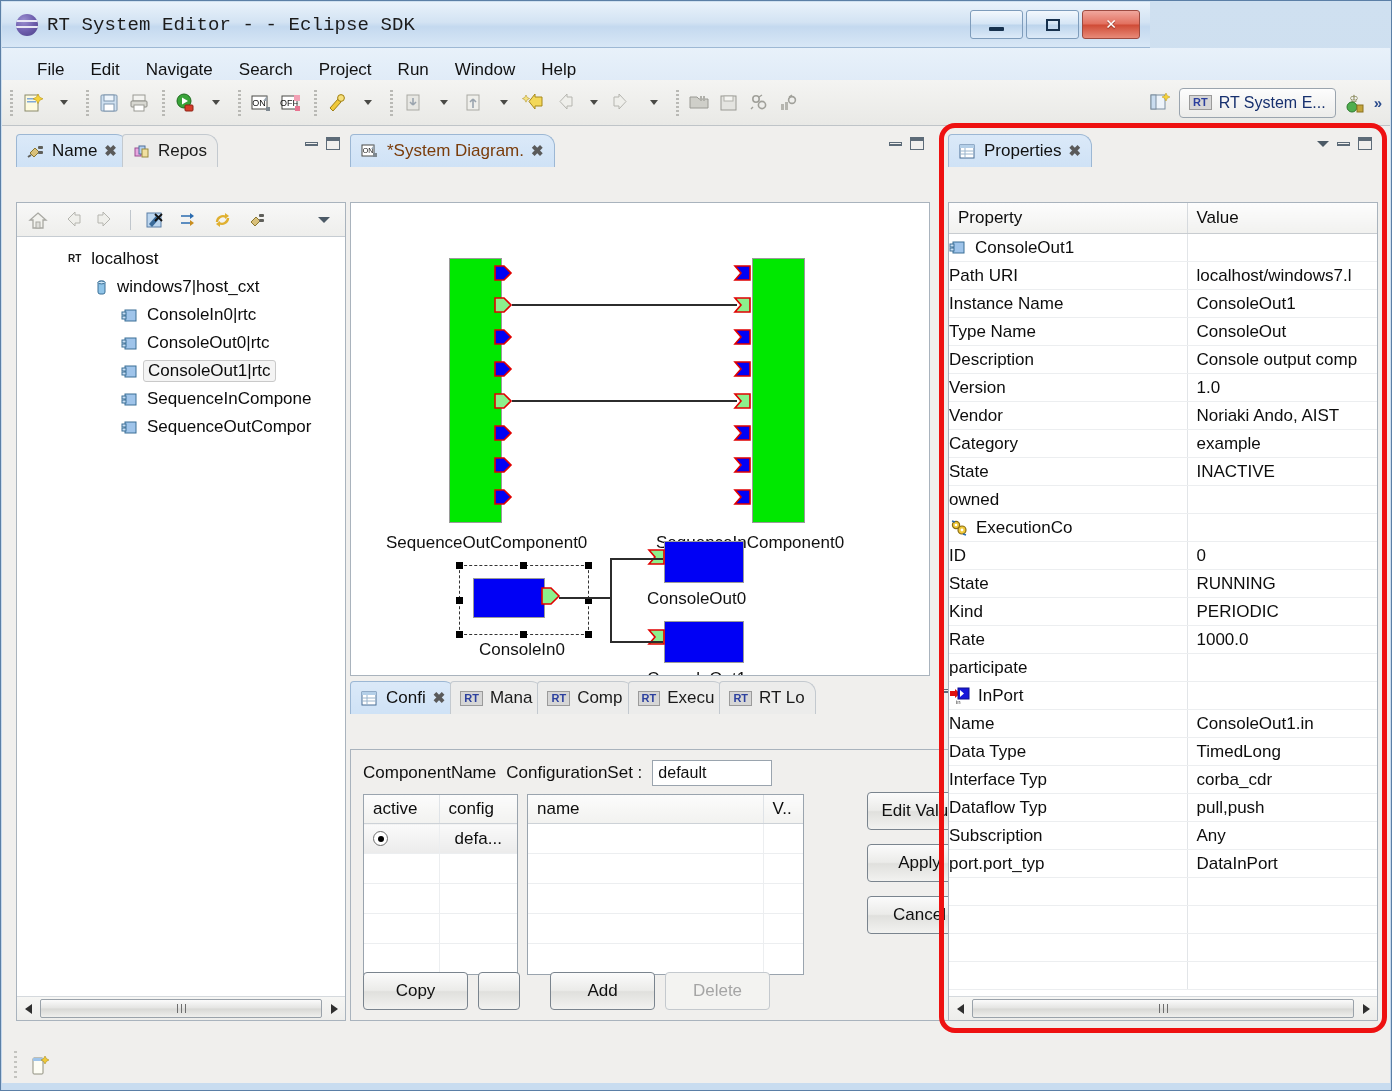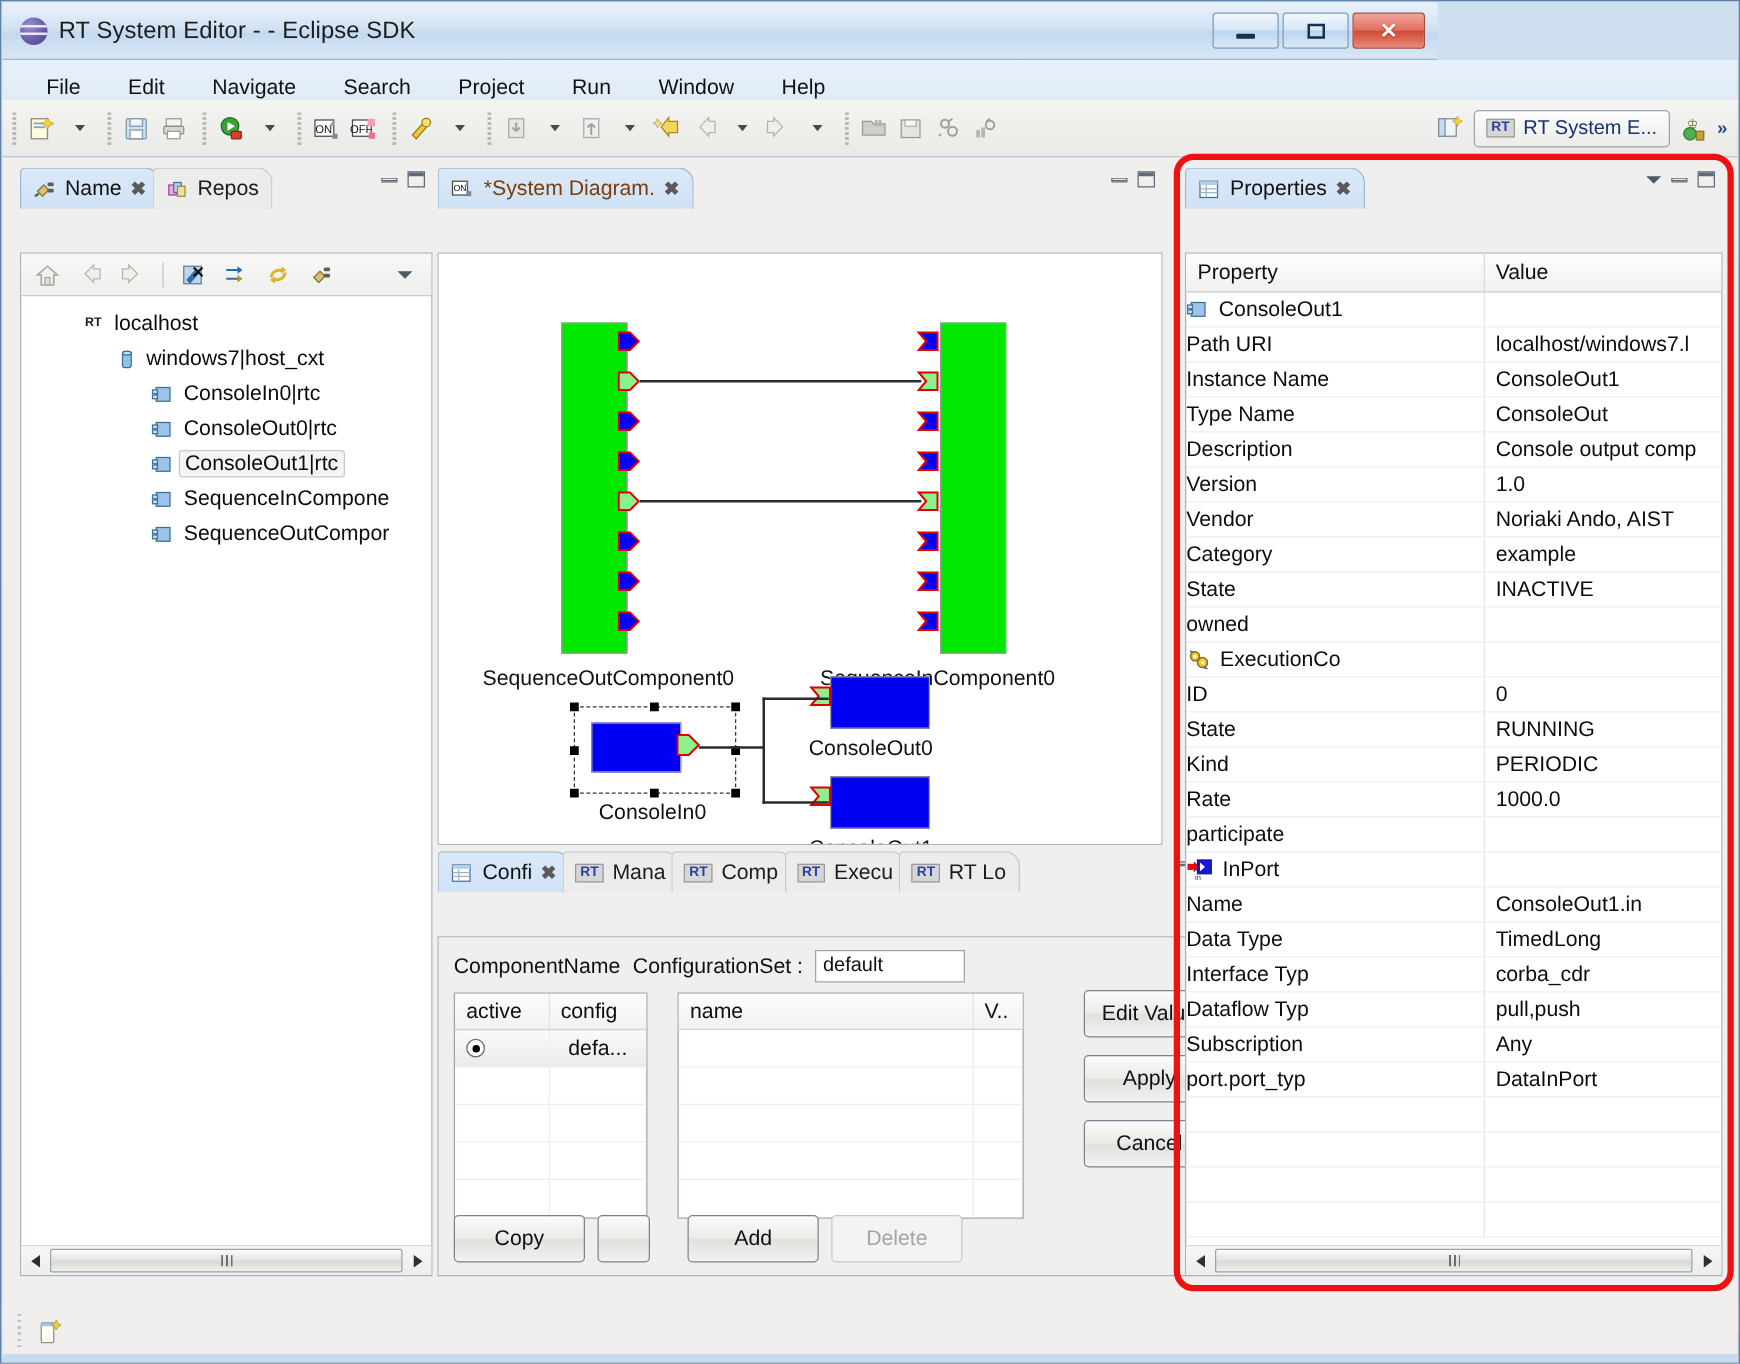--- a/index.html
+++ b/index.html
@@ -14,21 +14,21 @@
     width: 1392px; height: 1091px;
     background: linear-gradient(180deg,#cfe0f0 0%, #c2d6ec 100%);
     border: 1px solid #5b7fa6;
   }
 
   
   .titlebar {
     position: absolute; left:1px; top:1px; width:1148px; height:46px;
     background: linear-gradient(180deg,#e9f2fb 0%,#d3e3f3 45%,#c4d9ef 55%,#d8e7f6 100%);
     border-bottom: 1px solid #9db8d4;
-    display:flex; align-items:center;
+    display:flex; align-items:center;font-family:Liberation Mono, monospace;
   }
   .win-logo {
     width:22px;height:22px;margin-left:14px;margin-right:9px;
     border-radius:50%;
     background: radial-gradient(circle at 35% 30%, #9a8fd0 0%, #6f5fae 50%, #4a3f86 100%);
     position:relative; overflow:hidden; flex:none;
   }
   .win-logo::before{content:"";position:absolute;left:0;top:6px;width:100%;height:2px;background:#e8e8f5;}
   .win-logo::after{content:"";position:absolute;left:0;top:12px;width:100%;height:2px;background:#e8e8f5;}
   .win-title { font-size:19px; color:#1c1c1c; letter-spacing:.1px;}
@@ -44,21 +44,21 @@
     width:58px;
   }
   .wb-min{width:15px;height:4px;background:#17314d;border-radius:1px;margin-top:8px;}
   .wb-max{width:14px;height:12px;border:2px solid #17314d;}
   .wb-x{color:#fff;font-size:17px;font-weight:bold;line-height:1;text-shadow:0 1px 1px #8b2f20;}
 
   
   .menubar{
     position:absolute;left:1px;top:47px;width:1388px;height:44px;
     background:linear-gradient(180deg,#e8f1fa 0%,#dde9f6 100%);
-    display:flex;align-items:center;padding-left:22px;gap:12px;
+    display:flex;align-items:center;padding-left:22px;gap:0;
   }
   .menu-item{font-size:17px;color:#111;padding:3px 13px;cursor:default;}
 
   
   .toolbar{
     position:absolute;left:1px;top:79px;width:1388px;height:46px;
     background:linear-gradient(180deg,#f4f4f2 0%,#e9e9e6 100%);
     border-bottom:1px solid #bfc4c8;
     display:flex;align-items:center;
   }
@@ -155,21 +155,21 @@
   .pk-0{padding-left:22px;} .pk-1{padding-left:48px;} .pk-2{padding-left:72px;}
   .kcell{display:flex;align-items:center;gap:7px;}
 
   
   .cfg-body{position:absolute;inset:0;background:#f0efed;}
   .cfg-top{display:flex;align-items:center;gap:10px;padding:10px 0 0 12px;font-size:17px;color:#101010;}
   .cfg-input{
     width:120px;height:26px;border:1px solid #9aa4ae;background:#fff;font-size:16px;
     padding:0 5px;display:flex;align-items:center;color:#101010;
   }
-  .cfg-tables{display:flex;gap:24px;padding:8px 0 0 12px;}
+  .cfg-tables{display:flex;gap:9px;padding:8px 0 0 12px;}
   .ctbl{border:1px solid #9aa4ae;background:#fff;}
   .ctbl table{border-collapse:collapse;font-size:17px;color:#0d0d0d;table-layout:fixed;}
   .ctbl th{
     font-weight:normal;text-align:left;padding:4px 0 4px 9px;height:28px;
     background:linear-gradient(180deg,#fcfcfc 0%,#f2f2f0 100%);
     border-bottom:1px solid #cdd2d7;border-right:1px solid #dfe3e7;
   }
   .ctbl td{height:30px;border-bottom:1px solid #eceef0;border-right:1px solid #eceef0;padding-left:9px;}
   .radio{
     width:15px;height:15px;border-radius:50%;border:1px solid #6c6c6c;background:#fff;

